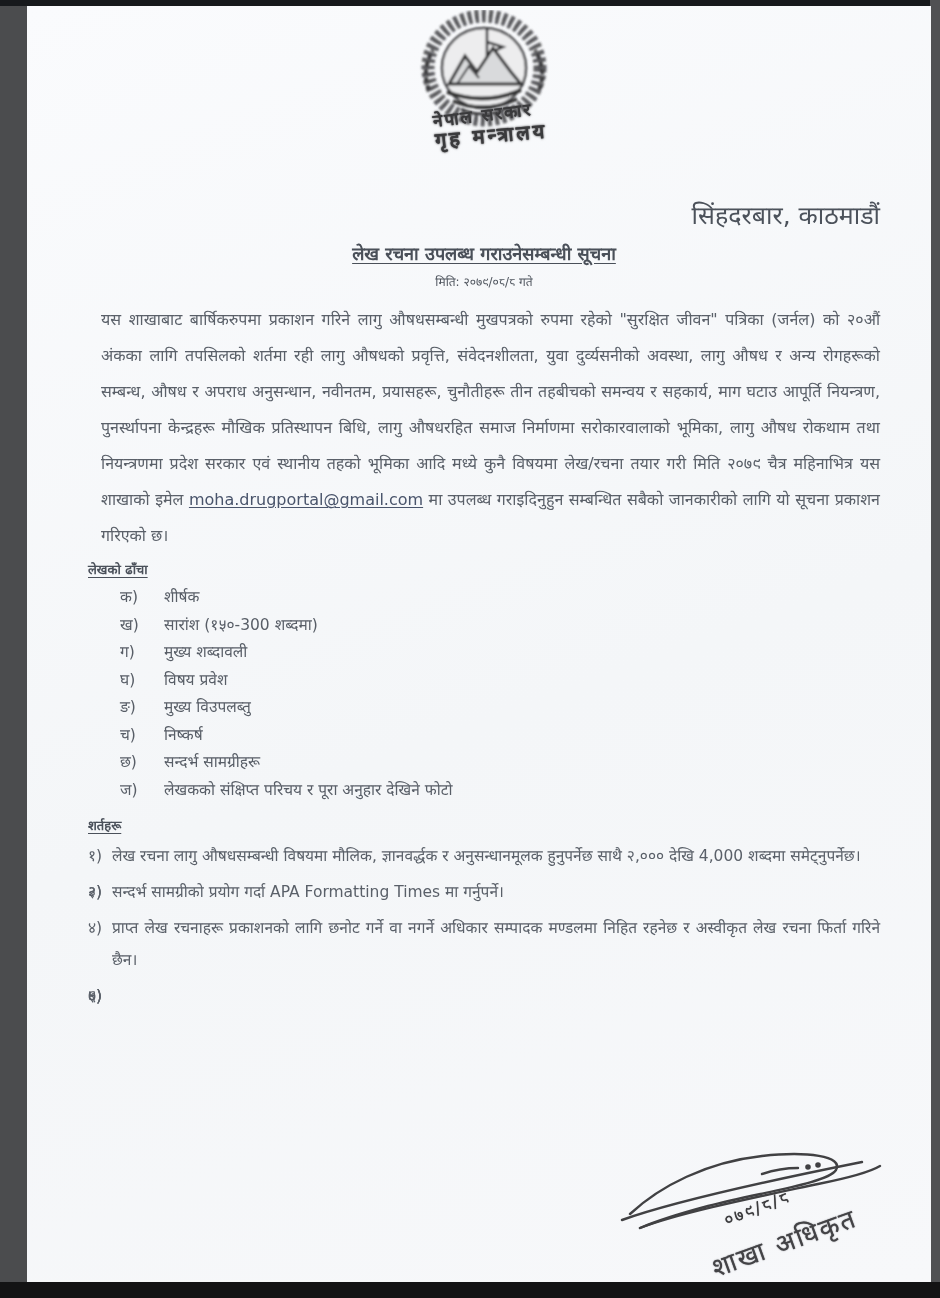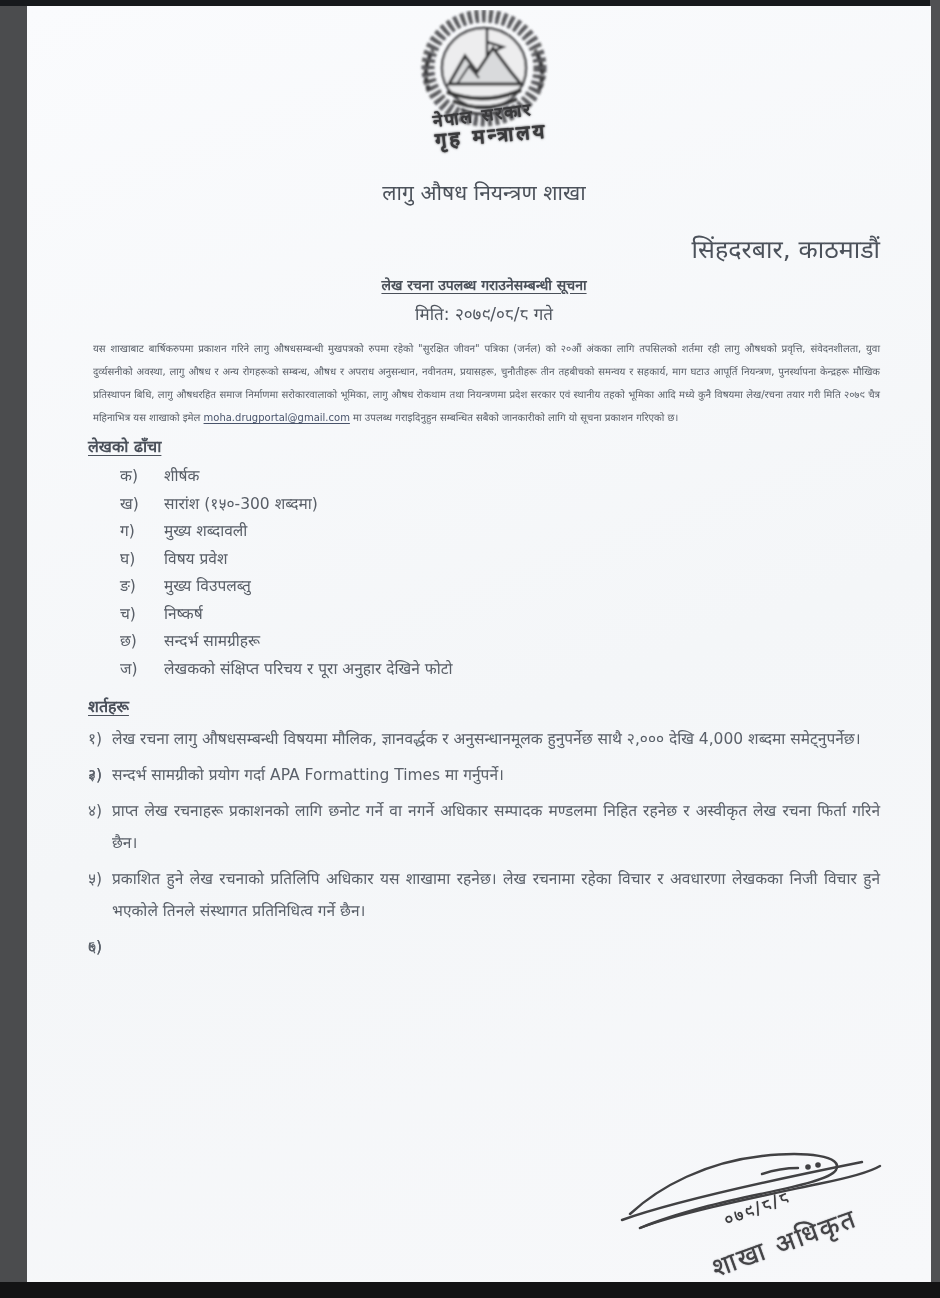--- a/index.html
+++ b/index.html
@@ -33,39 +33,39 @@
     color:#3a3a3c;
     text-shadow:0 0 1.4px #4a4a4c,0 0 2.5px #6d6d70;
     line-height:1.1;
     pointer-events:none;
   }
   .emblem-caption .cap1{font-size:17px;font-weight:bold;letter-spacing:2px;display:block;}
   .emblem-caption .cap2{font-size:20px;font-weight:bold;letter-spacing:3px;display:block;transform:rotate(2deg) translateX(6px);}
 
   .office-name{font-size:21px;color:#4c525b;margin-top:6px;}
   .office-address{font-size:25px;color:#4c525b;margin-top:25px;text-align:right;}
-  .subject-line{font-size:14px;font-weight:bold;color:#4a5059;margin-top:10px;text-decoration:underline;text-underline-offset:3px;}
-  .date-line{font-size:17px;color:#4f555e;margin-top:8px;}
+  .subject-line{font-size:18px;font-weight:bold;color:#4a5059;margin-top:10px;text-decoration:underline;text-underline-offset:3px;}
+  .date-line{font-size:12px;color:#4f555e;margin-top:8px;}
 
   
   .intro{
-    margin:12px 0 6px 5px;
-    font-size:10px;line-height:23px;
+    margin:12px 0 6px 13px;
+    font-size:16px;line-height:36px;
     text-align:justify;
     color:#5a6069;
   }
   .email{
     text-decoration:underline;text-underline-offset:2px;
     color:#49546b;
     font-family:"DejaVu Sans",sans-serif;
   }
 
   
   .sec-heading{
-    font-size:16px;font-weight:bold;color:#4a505a;
+    font-size:13px;font-weight:bold;color:#4a505a;
     text-decoration:underline;text-underline-offset:3px;
     margin:4px 0 6px 0;
   }
 
   
   .f-row{display:flex;line-height:27.5px;font-size:15.5px;color:#585e67;}
   .f-label{width:44px;flex:0 0 44px;padding-left:32px;box-sizing:content-box;}
   .f-text{flex:1;}
 
   
@@ -130,21 +130,20 @@
           <path d="M30 80 Q22 60 34 40" fill="none" stroke="#3a3a3c" stroke-width="4" stroke-dasharray="5 3"></path>
           <path d="M140 80 Q148 60 136 40" fill="none" stroke="#3a3a3c" stroke-width="4" stroke-dasharray="5 3"></path>
         </g>
       </svg>
       <div class="emblem-caption">
         <span class="cap1">नेपाल सरकार</span>
         <span class="cap2">गृह मन्त्रालय</span>
       </div>
     </div>
 
-    <div class="office-name">लागु औषध नियन्त्रण शाखा</div>
     <div class="office-address">सिंहदरबार, काठमाडौं</div>
     <div class="subject-line">लेख रचना उपलब्ध गराउनेसम्बन्धी सूचना</div>
     <div class="date-line">मिति: २०७९/०८/८ गते</div>
   </div>
 
   <p class="intro"><span>यस शाखाबाट बार्षिकरुपमा प्रकाशन गरिने लागु औषधसम्बन्धी मुखपत्रको रुपमा रहेको "सुरक्षित जीवन" पत्रिका (जर्नल) को २०औं अंकका लागि तपसिलको शर्तमा रही लागु औषधको प्रवृत्ति, संवेदनशीलता, युवा दुर्व्यसनीको अवस्था, लागु औषध र अन्य रोगहरूको सम्बन्ध, औषध र अपराध अनुसन्धान, नवीनतम, प्रयासहरू, चुनौतीहरू तीन तहबीचको समन्वय र सहकार्य, माग घटाउ आपूर्ति नियन्त्रण, पुनर्स्थापना केन्द्रहरू मौखिक प्रतिस्थापन बिधि, लागु औषधरहित समाज निर्माणमा सरोकारवालाको भूमिका, लागु औषध रोकथाम तथा नियन्त्रणमा प्रदेश सरकार एवं स्थानीय तहको भूमिका आदि मध्ये कुनै विषयमा लेख/रचना तयार गरी मिति २०७९ चैत्र महिनाभित्र यस शाखाको इमेल </span><span class="email">moha.drugportal@gmail.com</span><span> मा उपलब्ध गराइदिनुहुन सम्बन्धित सबैको जानकारीको लागि यो सूचना प्रकाशन गरिएको छ।</span></p>
 
   <section>
     <div class="sec-heading">लेखको ढाँचा</div>
 
@@ -195,21 +194,20 @@
     <div class="t-row">
       <span class="t-label">३)</span>
       <span>सन्दर्भ सामग्रीको प्रयोग गर्दा APA Formatting Times मा गर्नुपर्ने।</span>
     </div>
     <div class="t-row">
       <span class="t-label">४)</span>
       <span>प्राप्त लेख रचनाहरू प्रकाशनको लागि छनोट गर्ने वा नगर्ने अधिकार सम्पादक मण्डलमा निहित रहनेछ र अस्वीकृत लेख रचना फिर्ता गरिने छैन।</span>
     </div>
     <div class="t-row">
       <span class="t-label">५)</span>
-      <span>प्रकाशित हुने लेख रचनाको प्रतिलिपि अधिकार यस शाखामा रहनेछ। लेख रचनामा रहेका विचार र अवधारणा लेखकका निजी विचार हुने भएकोले तिनले संस्थागत प्रतिनिधित्व गर्ने छैन।</span>
     </div>
     <div class="t-row">
       <span class="t-label">६)</span>
     </div>
     <div class="t-row">
       <span class="t-label">७)</span>
     </div>
   </section>
 
   <div class="signature">

